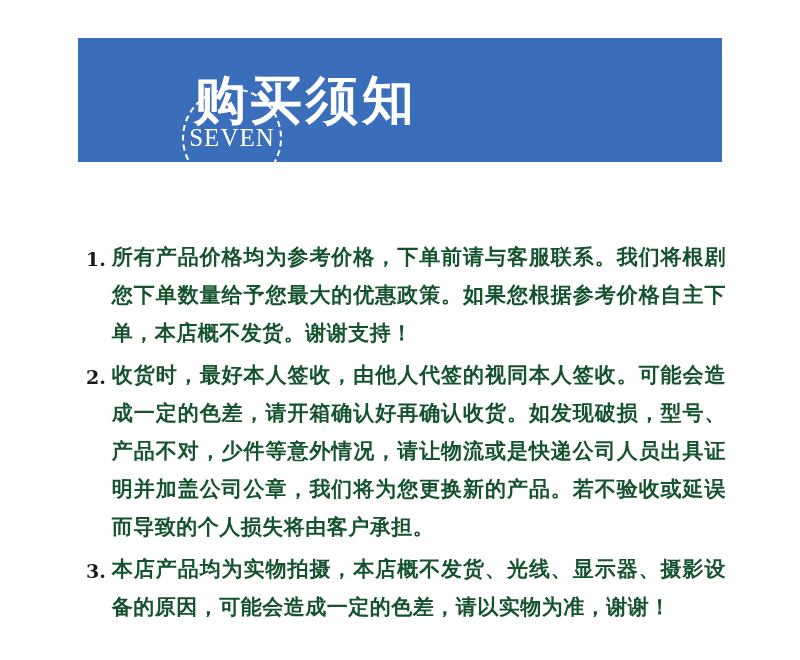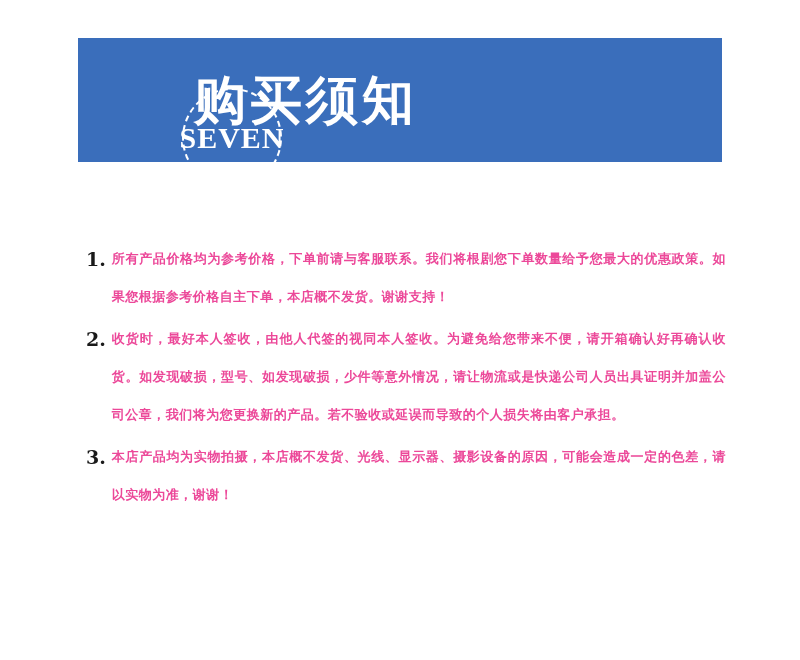--- a/index.html
+++ b/index.html
@@ -42,23 +42,23 @@
     border-radius: 50%;
     border: 2px dashed #ffffff;
     box-sizing: border-box;
     display: flex;
     align-items: center;
     justify-content: center;
   }
   .banner-badge-text {
     color: #ffffff;
     font-family: "Liberation Serif", serif;
-    font-size: 30px;
+    font-size: 25px;
     letter-spacing: 1px;
-    font-weight: 700;
+    font-weight: 400;
   }
   .banner-title {
     color: #ffffff;
     font-family: "DejaVu Serif", serif;
     font-size: 52px;
     font-weight: 700;
     letter-spacing: 4px;
     line-height: 1;
     white-space: nowrap;
   }
@@ -78,24 +78,24 @@
   .para-num {
     font-family: "DejaVu Serif", serif;
     font-size: 19px;
     font-weight: 700;
     color: #1a1a1a;
     line-height: 38px;
     flex: 0 0 auto;
     padding-right: 6px;
   }
   .para-text {
-    font-family: Liberation Serif, serif;
-    font-size: 13px;
+    font-family: Liberation Mono, monospace;
+    font-size: 21px;
     font-weight: 700;
-    color: #ec4899;
+    color: #14532d;
     line-height: 38px;
     letter-spacing: 0.5px;
     text-align: justify;
     flex: 1 1 auto;
   }
 </style>
 </head>
 <body>
 
 <div class="page">
@@ -109,21 +109,21 @@
 
   <div class="content">
 
     <div class="para">
       <div class="para-num">1.</div>
       <div class="para-text">所有产品价格均为参考价格，下单前请与客服联系。我们将根剧您下单数量给予您最大的优惠政策。如果您根据参考价格自主下单，本店概不发货。谢谢支持！</div>
     </div>
 
     <div class="para">
       <div class="para-num">2.</div>
-      <div class="para-text">收货时，最好本人签收，由他人代签的视同本人签收。为避免给您带来不便，请开箱确认好再确认收货。如发现破损，型号、如发现破损，少件等意外情况，请让物流或是快递公司人员出具证明并加盖公司公章，我们将为您更换新的产品。若不验收或延误而导致的个人损失将由客户承担。</div>
+      <div class="para-text">收货时，最好本人签收，由他人代签的视同本人签收。可能会造成一定的色差，请开箱确认好再确认收货。如发现破损，型号、产品不对，少件等意外情况，请让物流或是快递公司人员出具证明并加盖公司公章，我们将为您更换新的产品。若不验收或延误而导致的个人损失将由客户承担。</div>
     </div>
 
     <div class="para">
       <div class="para-num">3.</div>
       <div class="para-text">本店产品均为实物拍摄，本店概不发货、光线、显示器、摄影设备的原因，可能会造成一定的色差，请以实物为准，谢谢！</div>
     </div>
 
   </div>
 </div>
 

